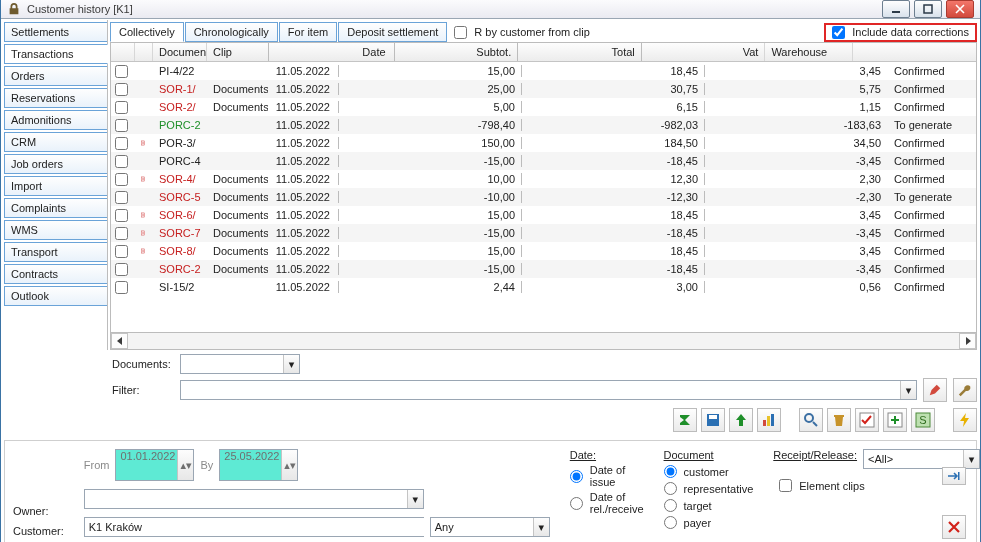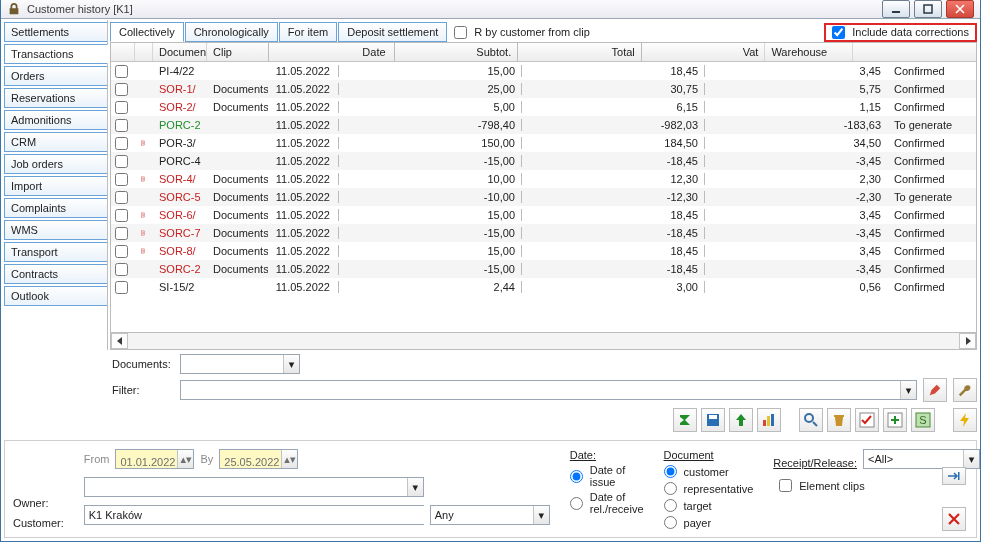--- a/index.html
+++ b/index.html
@@ -69,21 +69,21 @@
   .filter-row .combo.wide { flex:1; }
   .icon-btn { width:24px; height:24px; border:1px solid #bcbcbc; background:linear-gradient(#fefefe,#eaeaea); display:flex; align-items:center; justify-content:center; cursor:pointer; }
   .toolbar { margin:6px 2px 0 110px; display:flex; justify-content:flex-end; gap:4px; }
   .toolbar .gap { width:10px; }
 
   
   .lower { border:1px solid #cfcfcf; margin:8px 2px 2px 2px; flex:1; display:flex; padding:8px 8px 8px 8px; gap:20px; position:relative; }
   .col-labels { width:74px; display:flex; flex-direction:column; justify-content:flex-end; gap:8px; }
   .col-left { display:flex; flex-direction:column; gap:8px; }
   .period-row { display:flex; align-items:center; gap:6px; }
-  .numbox { height:20px; border:1px solid #9aa6b3; background:#fef9c3; display:inline-flex; align-items:flex-end; padding:0 18px 0 4px; position:relative; color:#6f6f6f; }
+  .numbox { height:32px; border:1px solid #9aa6b3; background:#5eead4; display:inline-flex; align-items:flex-start; padding:0 18px 0 4px; position:relative; color:#6f6f6f; }
   .owner-row, .cust-row { display:flex; align-items:center; gap:6px; }
   .owner-row .combo, .cust-row .combo { width:340px; }
   .col-mid { display:flex; flex-direction:column; gap:3px; }
   .col-mid .lbl { text-decoration:underline; }
   .radio-row { display:flex; align-items:center; gap:4px; }
   .col-hist { display:flex; flex-direction:column; gap:4px; }
   .col-right { display:flex; flex-direction:column; gap:10px; }
   .close-btn { position:absolute; right:10px; bottom:6px; width:24px; height:24px; border:1px solid #bcbcbc; display:flex; align-items:center; justify-content:center; background:linear-gradient(#fefefe,#eaeaea); cursor:pointer; }
   .pin-btn { position:absolute; right:10px; top:26px; width:24px; height:18px; border:1px solid #bcbcbc; display:flex; align-items:center; justify-content:center; background:linear-gradient(#fefefe,#eaeaea); cursor:pointer; }
   input[type=checkbox], input[type=radio]{ margin:0 3px 0 0; }
@@ -528,21 +528,21 @@
             <input type="radio" name="hr" style="">
             <span>target</span>
           </label>
         <label class="radio-row">
             <input type="radio" name="hr" style="">
             <span>payer</span>
           </label>
       </div>
 
       <div class="col-right">
-        <div style="display:flex;align-items:flex-end;gap:6px;">
+        <div style="display:flex;align-items:flex-start;gap:6px;">
           <span style="text-decoration:underline;">Receipt/Release:</span>
           <div class="combo" style="width:117px;">
               <span>&lt;All&gt;</span>
               <span class="caret">▾</span>
             </div>
         </div>
         <label class="chk-inline">
             <input type="checkbox" style="">
             <span>Element clips</span>
           </label>

